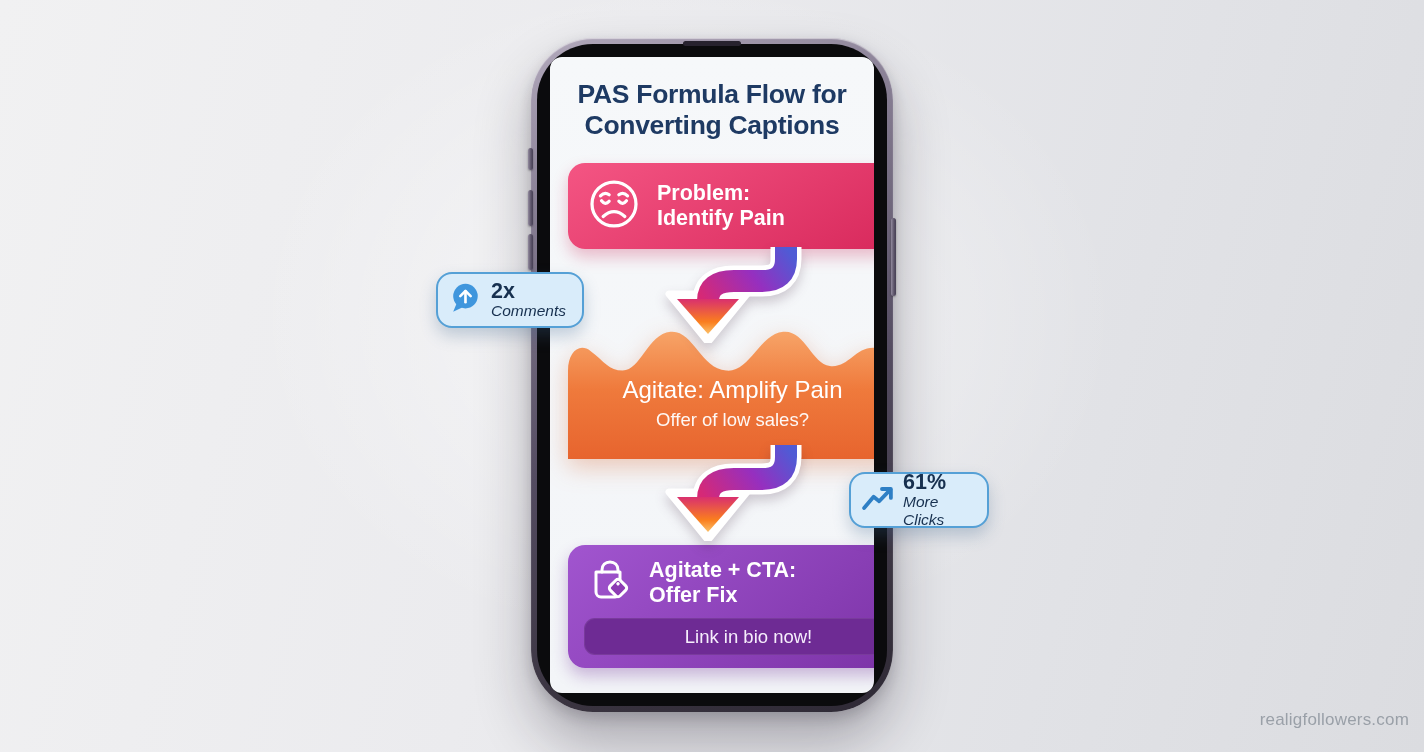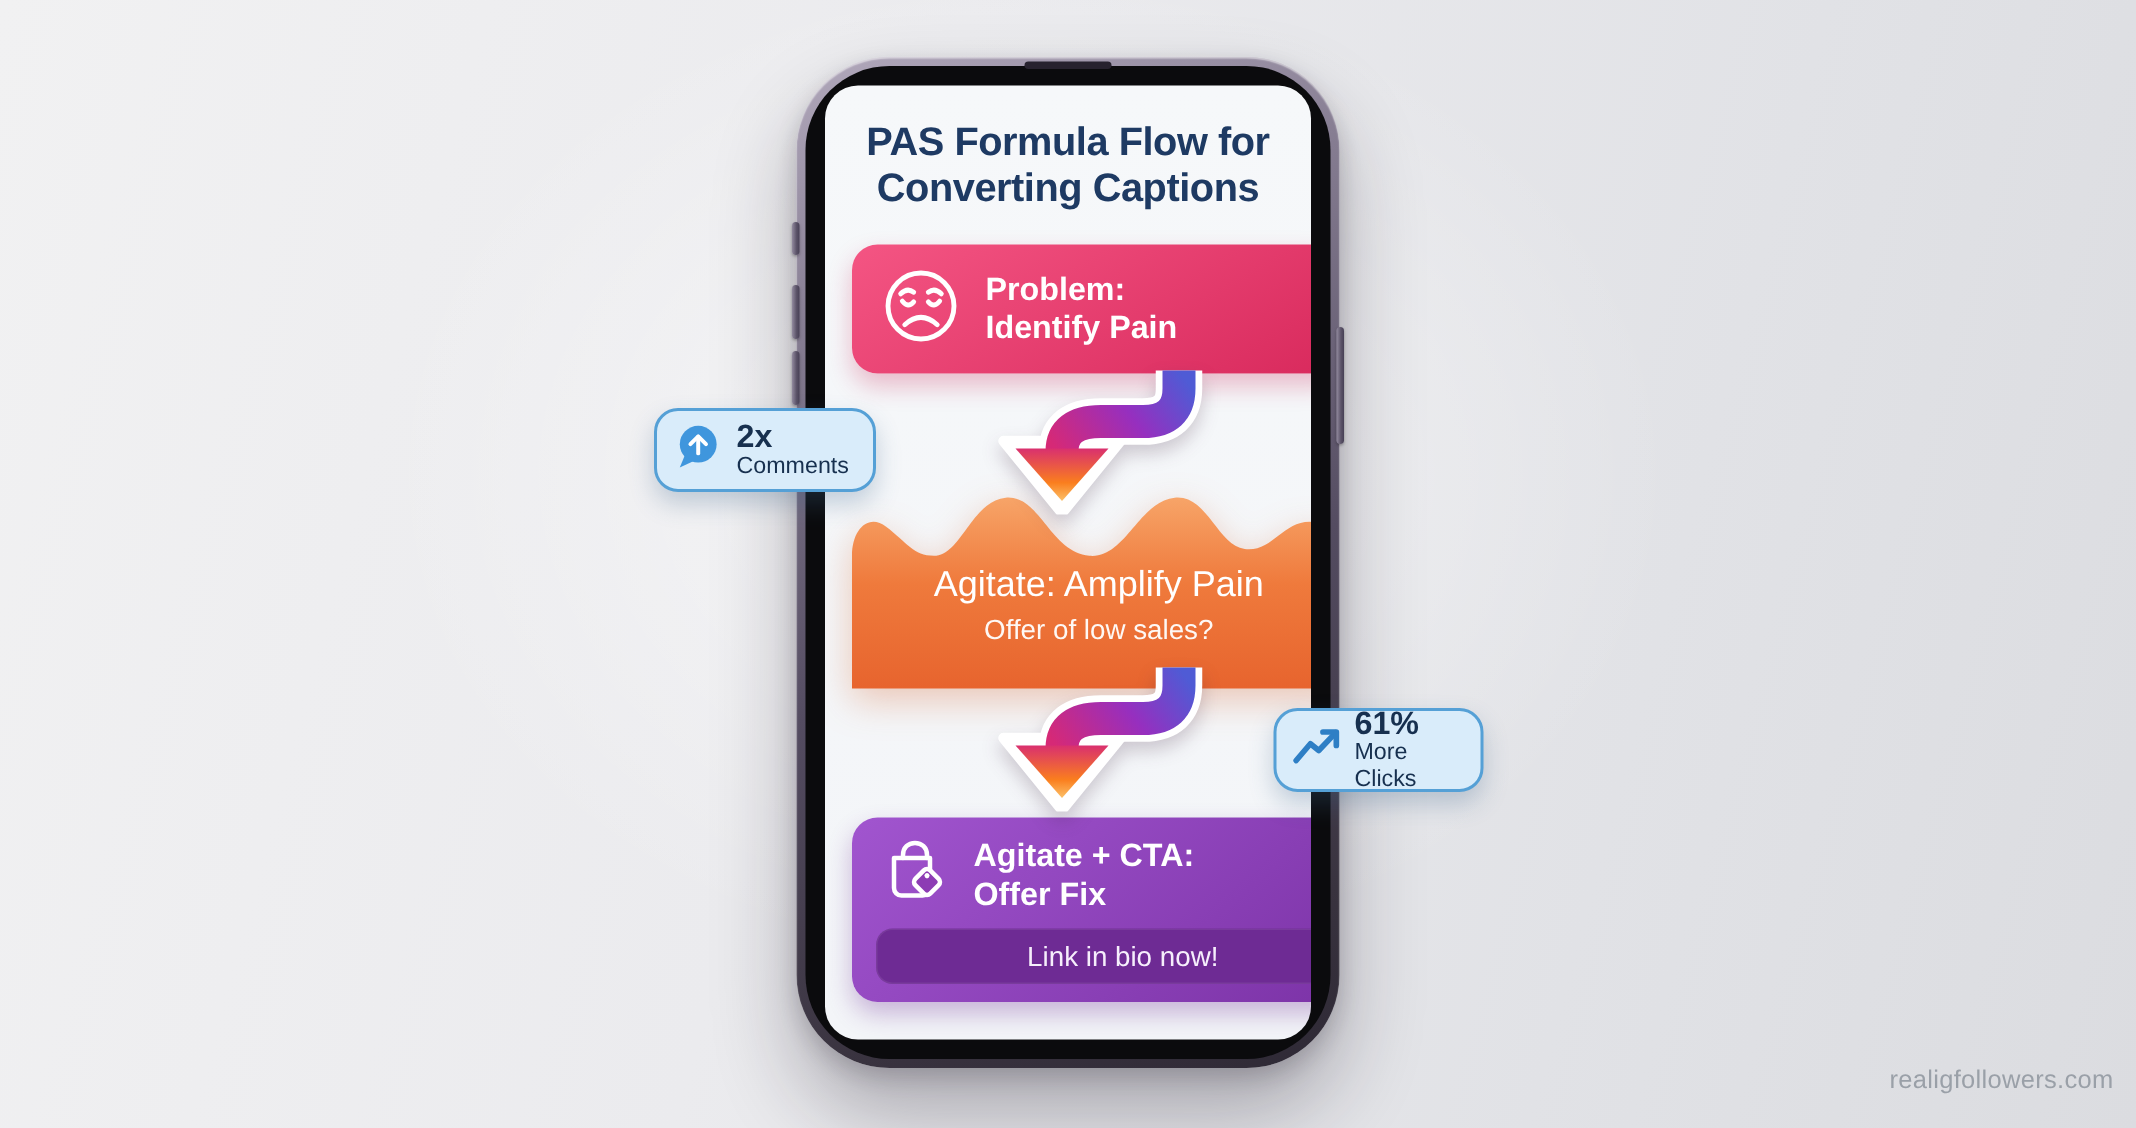--- a/index.html
+++ b/index.html
@@ -18,21 +18,21 @@
 
   
   .phone {
     position:absolute; left:531px; top:38px; width:362px; height:674px;
     border-radius:62px;
     background:linear-gradient(160deg,#b2a9bc 0%,#877e93 22%,#544c61 55%,#39333f 85%,#2e2935 100%);
     box-shadow:0 30px 55px rgba(25,20,35,.30), 0 6px 14px rgba(25,20,35,.18), inset 0 1px 1px rgba(255,255,255,.55);
   }
   .bezel { position:absolute; inset:6px; border-radius:56px; background:#0b0b0d; }
   .screen {
-    position:absolute; inset:19px; border-radius:22px; overflow:hidden;
+    position:absolute; inset:19px; border-radius:12px; overflow:hidden;
     background:linear-gradient(180deg,#f6f8fa 0%,#f3f5f8 100%);
   }
   .speaker {
     position:absolute; top:3px; left:50%; transform:translateX(-50%);
     width:58px; height:5px; border-radius:3px; background:#27222e; z-index:2;
   }
   .side-btn {
     position:absolute; width:5px; border-radius:3px;
     background:linear-gradient(90deg,#938b9f,#5b5368 60%,#474055);
     box-shadow:0 1px 2px rgba(0,0,0,.3);
@@ -89,21 +89,21 @@
     position:absolute; z-index:5; height:56px; border-radius:16px;
     background:var(--callout-bg,#d9ecfa);
     border:2px solid var(--callout-border,#55a0d6);
     box-shadow:0 8px 16px rgba(60,100,140,.28);
     display:flex; align-items:center; gap:9px; padding:0 12px 0 10px;
   }
   .callout-left  { left:436px; top:272px; width:148px; }
   .callout-right { left:849px; top:472px; width:140px; }
   .callout-text { display:flex; flex-direction:column; }
   .callout-value { font-size:21.5px; font-weight:700; color:var(--callout-text,#17304f); line-height:1.05; }
-  .callout-label { font-size:15.5px; color:var(--callout-text,#17304f); line-height:1.15; }
+  .callout-label { font-size:15.5px; color:var(--callout-text,#17304f); line-height:1.15;font-style:italic; }
 
   .watermark {
     position:absolute; right:15px; bottom:22px; z-index:4;
     font-size:17px; color:var(--watermark-gray,#9aa0a8); letter-spacing:.2px;
   }
 </style>
 </head>
 <body>
 
 <div class="stage">

